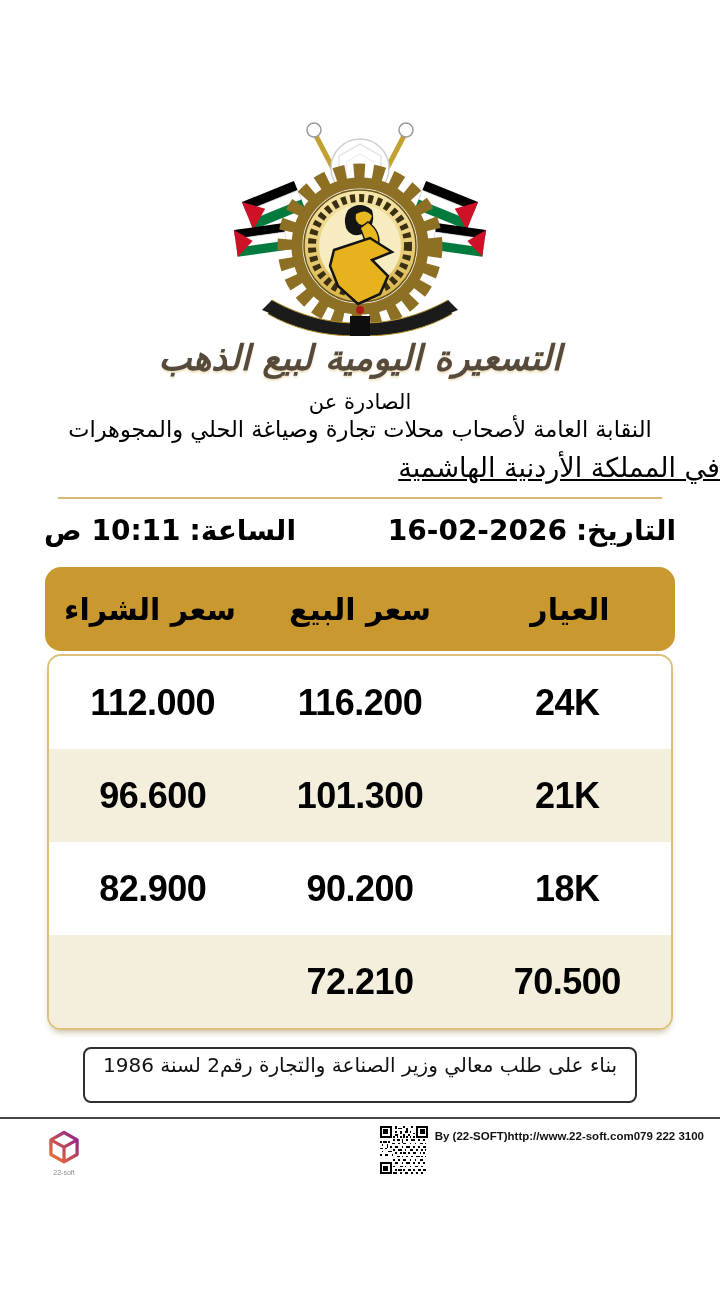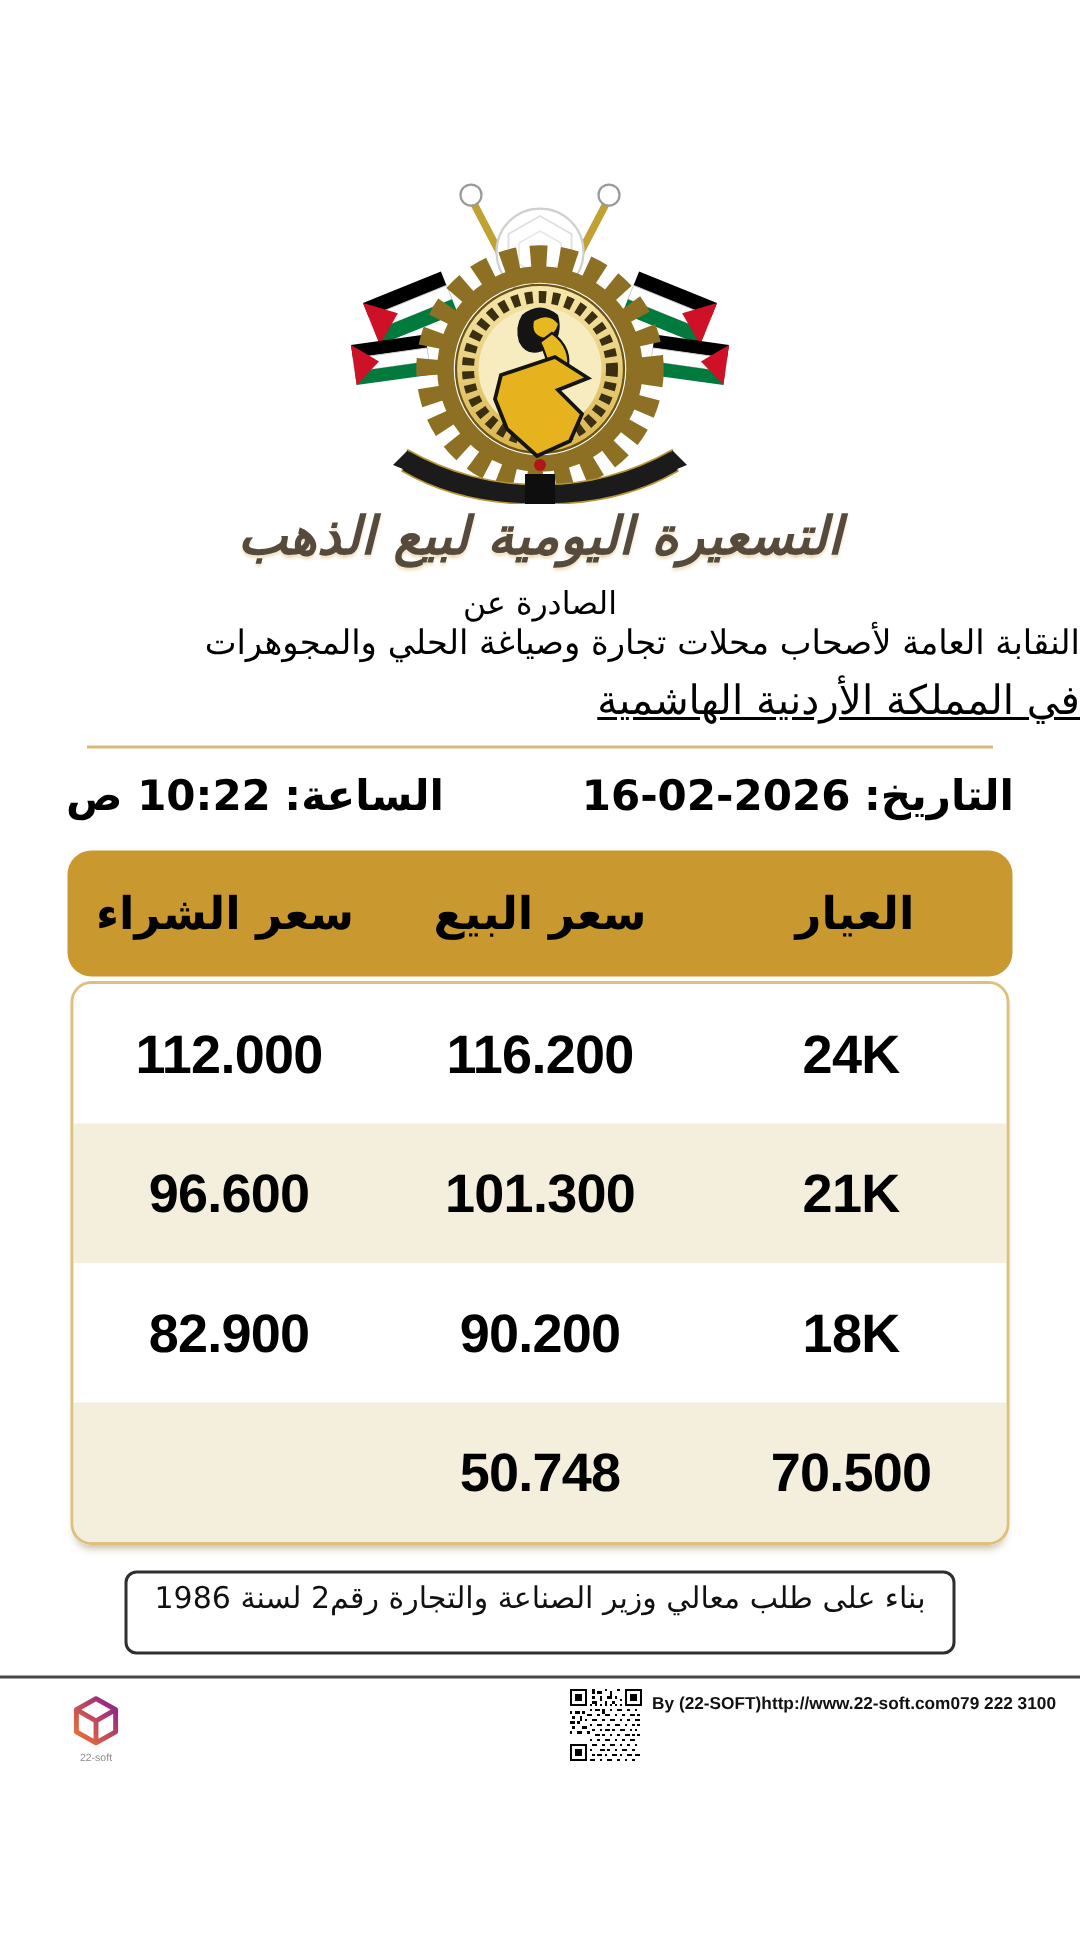--- a/index.html
+++ b/index.html
@@ -8,21 +8,21 @@
     font-family:"DejaVu Sans",sans-serif;color:#000;margin:0 auto;
   }
   
   .logo-wrap{margin:118px auto 0;width:260px;height:218px;display:flex;justify-content:center;}
   
   .title{
     margin:2px 0 0;text-align:center;font-size:35px;font-weight:700;
     color:#564a3c;text-shadow:0 2px 2px rgba(201,153,47,.28);direction:rtl;font-style:italic;
   }
   .issued{margin-top:12px;text-align:center;font-size:21px;direction:rtl;}
-  .issuer{margin-top:2px;text-align:right;font-size:22.5px;direction:rtl;}
+  .issuer{margin-top:2px;text-align:center;font-size:22.5px;direction:rtl;}
   .country{margin-top:10px;text-align:right;font-size:27px;direction:rtl;text-decoration:underline;}
   .gold-rule{margin:14px 58px 0;border:none;border-top:2px solid var(--divider-gold,#d8b878);}
   
   .datetime{
     margin:15px 44px 0;display:flex;justify-content:space-between;align-items:center;
     direction:rtl;font-size:28px;font-weight:700;
   }
   .dt-group{display:flex;gap:9px;white-space:nowrap;}
   
   .thead{
@@ -143,21 +143,21 @@
   <div class="country">في المملكة الأردنية الهاشمية</div>
   <hr class="gold-rule">
 
   <div class="datetime">
     <div class="dt-group">
       <span>التاريخ:</span>
       <span>16-02-2026</span>
     </div>
     <div class="dt-group">
       <span>الساعة:</span>
-      <span>10:22 ص</span>
+      <span>10:11 ص</span>
     </div>
   </div>
 
   <div class="thead">
     <div>العيار</div>
     <div>سعر البيع</div>
     <div>سعر الشراء</div>
   </div>
   <div class="tbody">
     <div class="tr">
@@ -170,21 +170,21 @@
       <div class="td">101.300</div>
       <div class="td">96.600</div>
     </div>
     <div class="tr">
       <div class="td">18K</div>
       <div class="td">90.200</div>
       <div class="td">82.900</div>
     </div>
     <div class="tr">
       <div class="td">70.500</div>
-      <div class="td">50.748</div>
+      <div class="td">72.210</div>
     </div>
   </div>
 
   <div class="footnote-wrap">
     <div class="footnote">بناء على طلب معالي وزير الصناعة والتجارة رقم2 لسنة 1986</div>
   </div>
 
   <div class="bottombar">
     <div class="cube-block">
       <svg width="36" height="40" viewBox="0 0 44 48">

